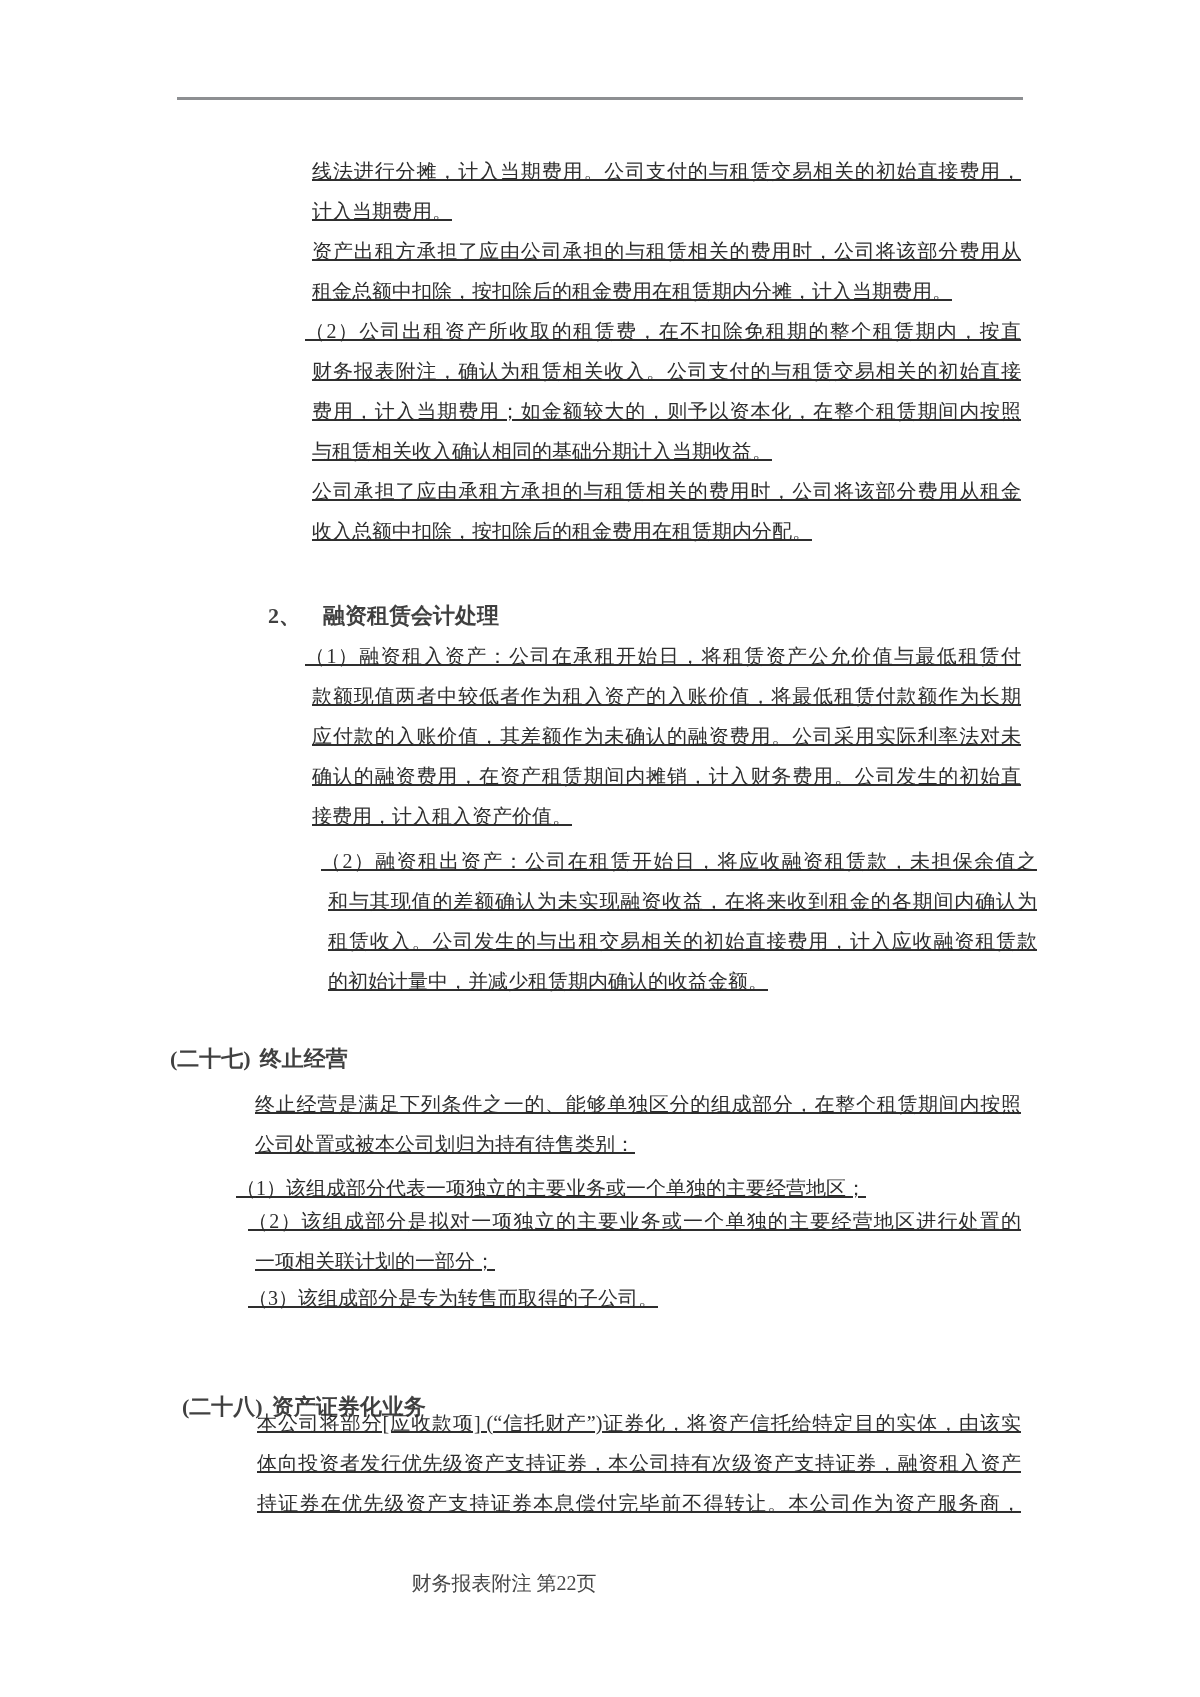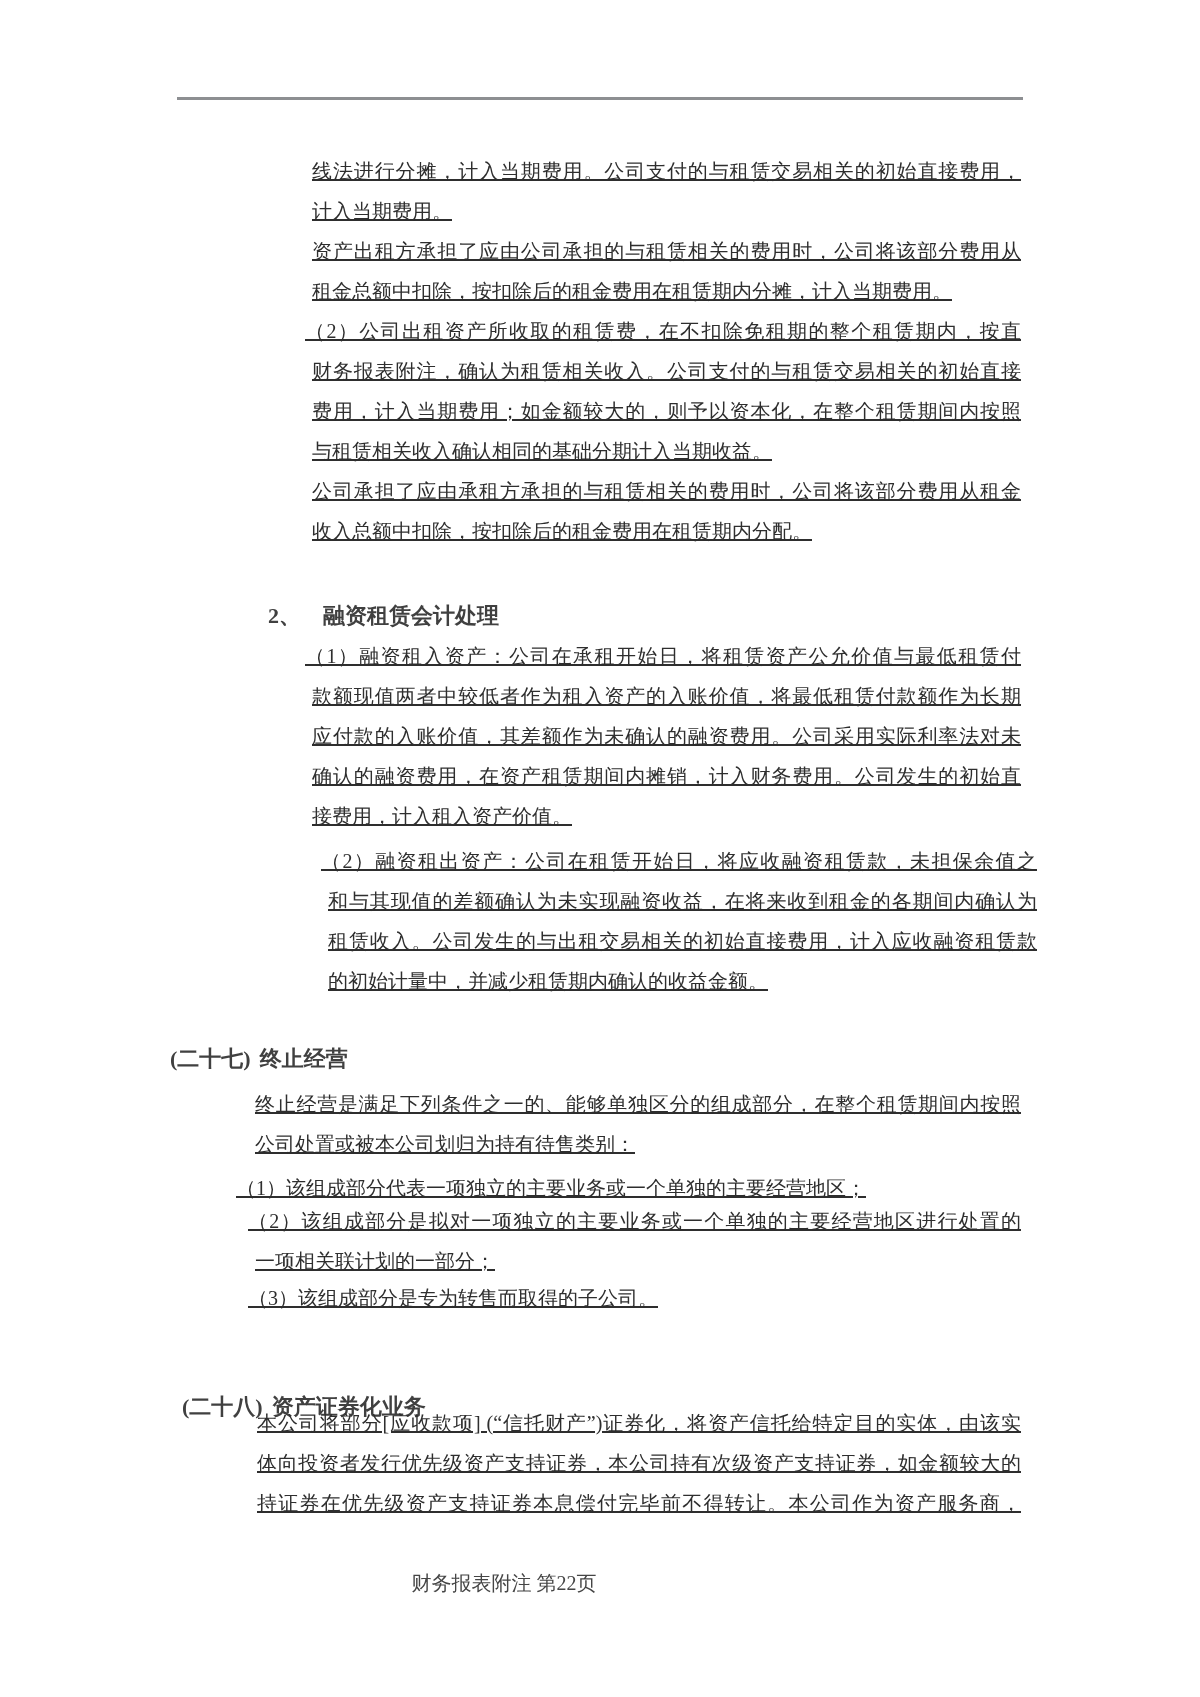--- a/index.html
+++ b/index.html
@@ -120,19 +120,19 @@
   <div class="block" style="left:248px; top:1278px; width:766px;">
     <div class="ln">（3）该组成部分是专为转售而取得的子公司。</div>
   </div>
 
   <div class="heading" style="left:182px; top:1359px;margin-top:28px;">
     <span class="h-num">(二十八)</span><span>资产证券化业务</span>
   </div>
 
   <div class="block" style="left:257px; top:1403px; width:764px;">
     <div class="ln full">本公司将部分[应收款项] (“信托财产”)证券化，将资产信托给特定目的实体，由该实</div>
-    <div class="ln full">体向投资者发行优先级资产支持证券，本公司持有次级资产支持证券，如金额较大的</div>
+    <div class="ln full">体向投资者发行优先级资产支持证券，本公司持有次级资产支持证券，融资租入资产</div>
     <div class="ln full">持证券在优先级资产支持证券本息偿付完毕前不得转让。本公司作为资产服务商，</div>
   </div>
 
   <div class="footer-line">财务报表附注 第22页</div>
 
 </div>
 
 </body></html>

